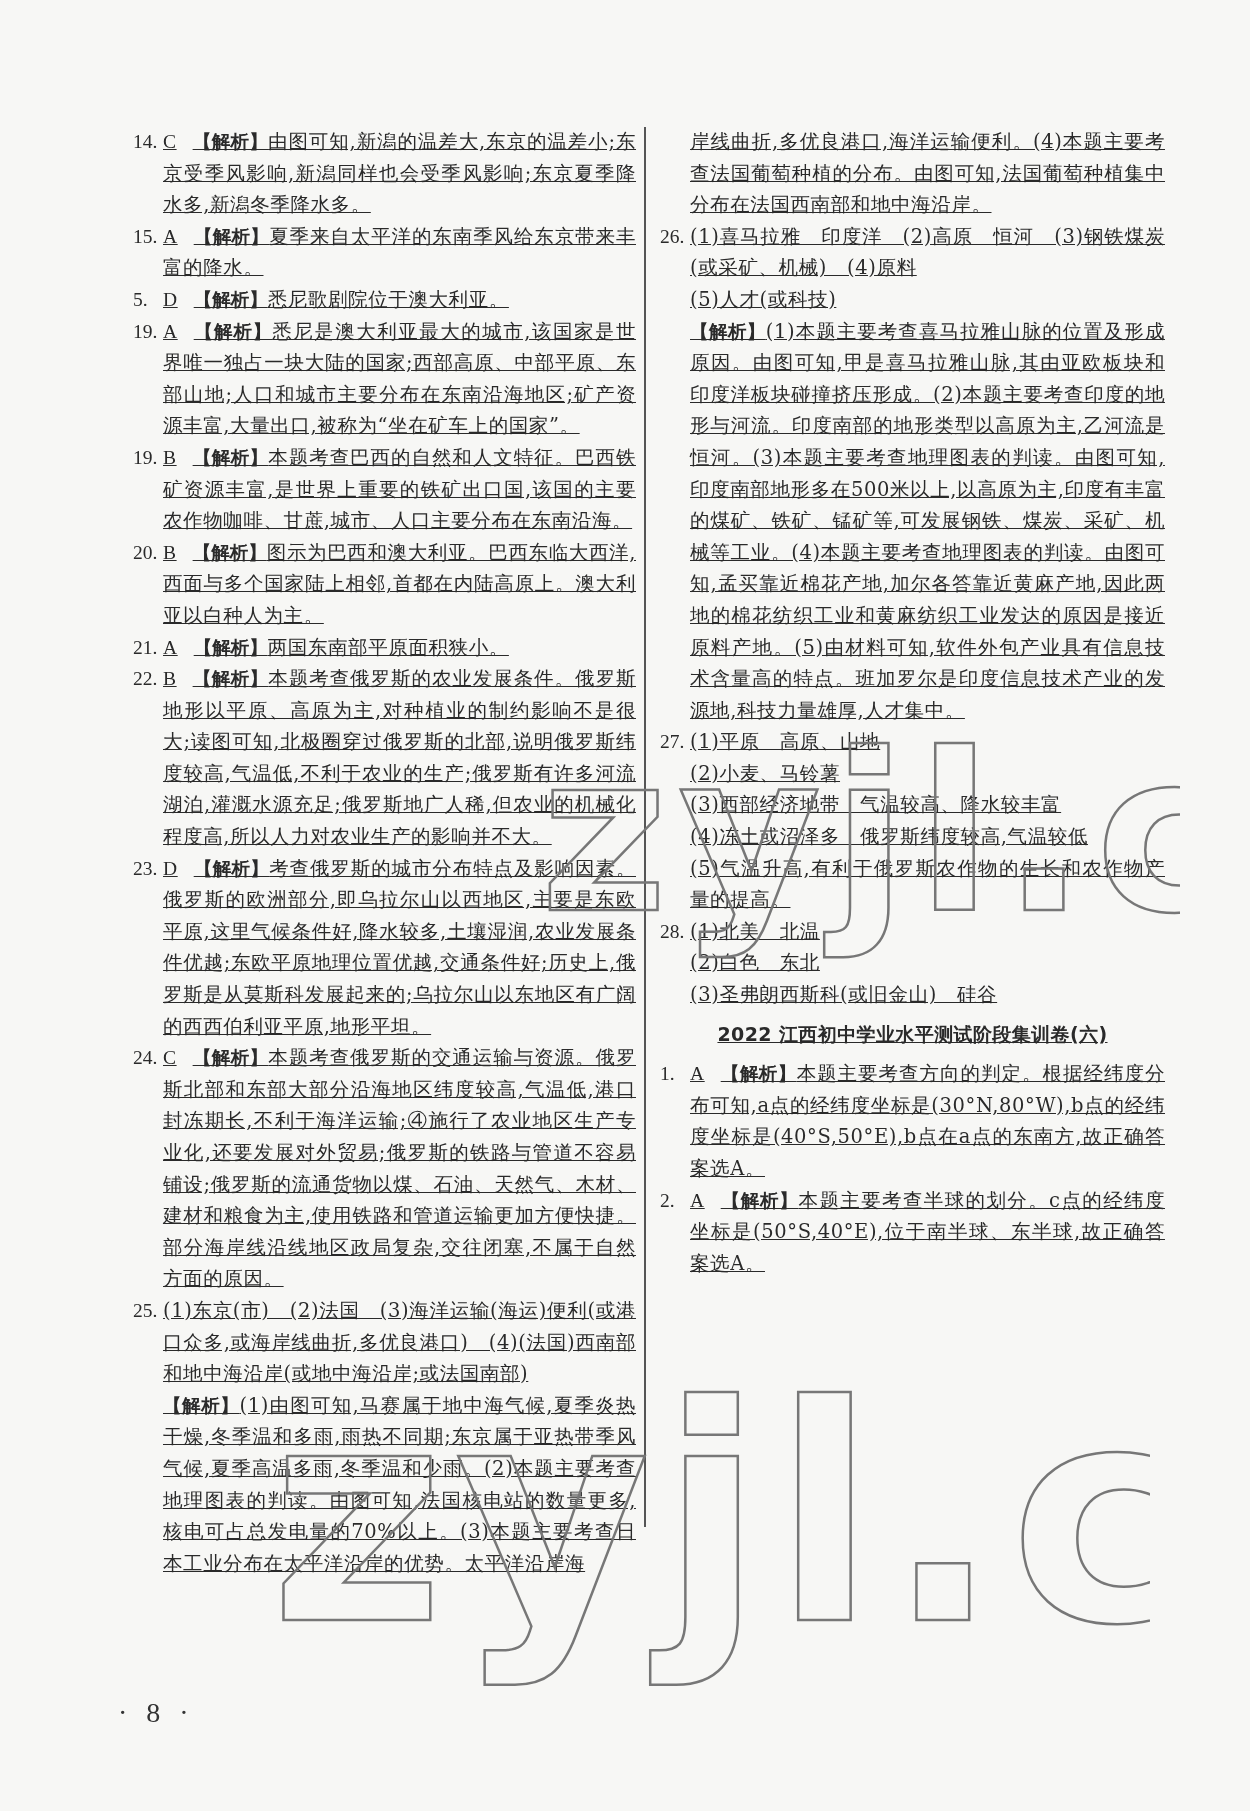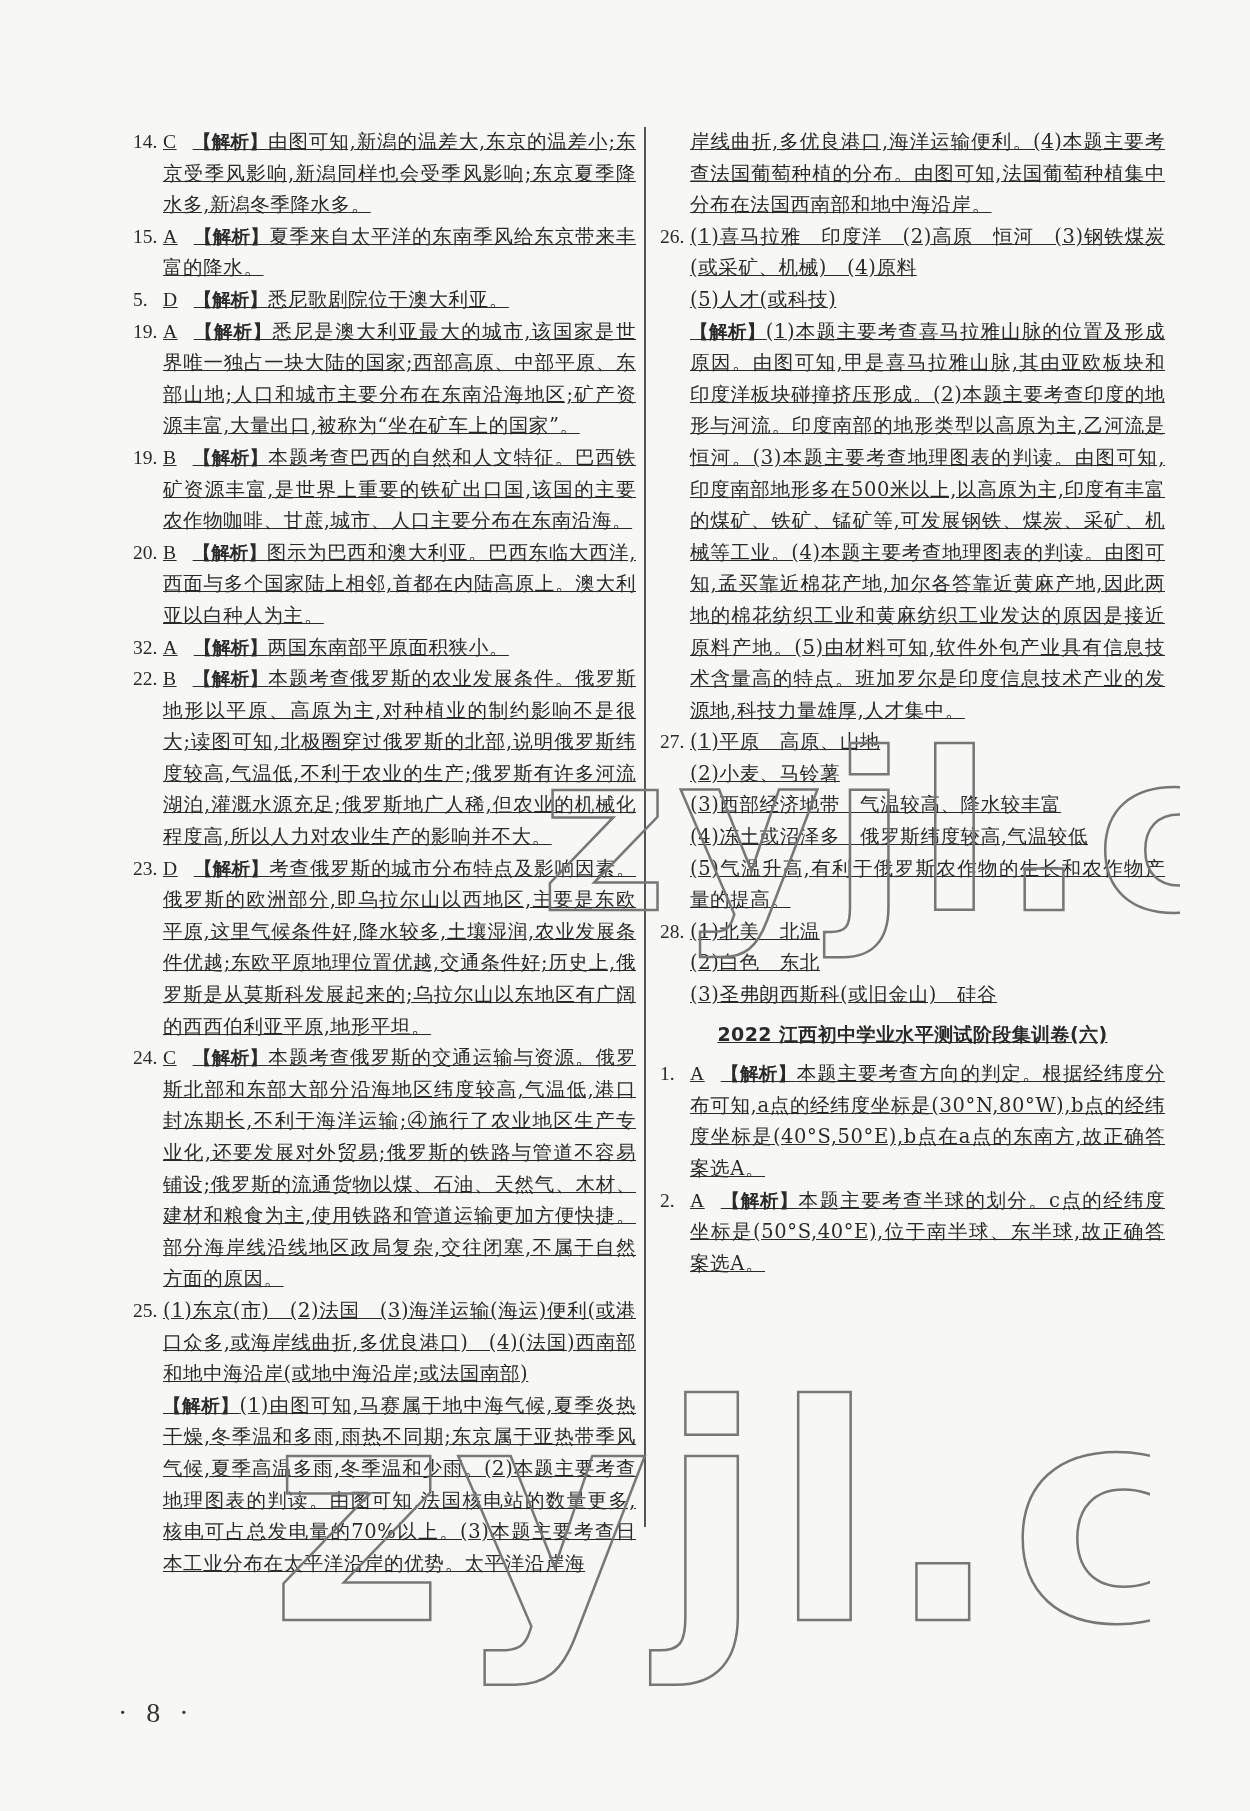--- a/index.html
+++ b/index.html
@@ -50,21 +50,21 @@
 </head>
 <body>
 
 <div class="col left">
   <p class="item"><span class="num">14.</span><span class="ans">C</span><span class="tag">【解析】</span><span>由图可知,新潟的温差大,东京的温差小;东京受季风影响,新潟同样也会受季风影响;东京夏季降水多,新潟冬季降水多。</span></p>
   <p class="item"><span class="num">15.</span><span class="ans">A</span><span class="tag">【解析】</span><span>夏季来自太平洋的东南季风给东京带来丰富的降水。</span></p>
   <p class="item"><span class="num">5.</span><span class="ans">D</span><span class="tag">【解析】</span><span>悉尼歌剧院位于澳大利亚。</span></p>
   <p class="item"><span class="num">19.</span><span class="ans">A</span><span class="tag">【解析】</span><span>悉尼是澳大利亚最大的城市,该国家是世界唯一独占一块大陆的国家;西部高原、中部平原、东部山地;人口和城市主要分布在东南沿海地区;矿产资源丰富,大量出口,被称为“坐在矿车上的国家”。</span></p>
   <p class="item"><span class="num">19.</span><span class="ans">B</span><span class="tag">【解析】</span><span>本题考查巴西的自然和人文特征。巴西铁矿资源丰富,是世界上重要的铁矿出口国,该国的主要农作物咖啡、甘蔗,城市、人口主要分布在东南沿海。</span></p>
   <p class="item"><span class="num">20.</span><span class="ans">B</span><span class="tag">【解析】</span><span>图示为巴西和澳大利亚。巴西东临大西洋,西面与多个国家陆上相邻,首都在内陆高原上。澳大利亚以白种人为主。</span></p>
-  <p class="item"><span class="num">32.</span><span class="ans">A</span><span class="tag">【解析】</span><span>两国东南部平原面积狭小。</span></p>
+  <p class="item"><span class="num">21.</span><span class="ans">A</span><span class="tag">【解析】</span><span>两国东南部平原面积狭小。</span></p>
   <p class="item"><span class="num">22.</span><span class="ans">B</span><span class="tag">【解析】</span><span>本题考查俄罗斯的农业发展条件。俄罗斯地形以平原、高原为主,对种植业的制约影响不是很大;读图可知,北极圈穿过俄罗斯的北部,说明俄罗斯纬度较高,气温低,不利于农业的生产;俄罗斯有许多河流湖泊,灌溉水源充足;俄罗斯地广人稀,但农业的机械化程度高,所以人力对农业生产的影响并不大。</span></p>
   <p class="item"><span class="num">23.</span><span class="ans">D</span><span class="tag">【解析】</span><span>考查俄罗斯的城市分布特点及影响因素。俄罗斯的欧洲部分,即乌拉尔山以西地区,主要是东欧平原,这里气候条件好,降水较多,土壤湿润,农业发展条件优越;东欧平原地理位置优越,交通条件好;历史上,俄罗斯是从莫斯科发展起来的;乌拉尔山以东地区有广阔的西西伯利亚平原,地形平坦。</span></p>
   <p class="item"><span class="num">24.</span><span class="ans">C</span><span class="tag">【解析】</span><span>本题考查俄罗斯的交通运输与资源。俄罗斯北部和东部大部分沿海地区纬度较高,气温低,港口封冻期长,不利于海洋运输;④施行了农业地区生产专业化,还要发展对外贸易;俄罗斯的铁路与管道不容易铺设;俄罗斯的流通货物以煤、石油、天然气、木材、建材和粮食为主,使用铁路和管道运输更加方便快捷。部分海岸线沿线地区政局复杂,交往闭塞,不属于自然方面的原因。</span></p>
   <div class="item">
     <span class="num">25.</span>
     <span class="line">(1)东京(市)　(2)法国　(3)海洋运输(海运)便利(或港口众多,或海岸线曲折,多优良港口)　(4)(法国)西南部和地中海沿岸(或地中海沿岸;或法国南部)</span>
     <span class="line"><span class="tag">【解析】</span><span>(1)由图可知,马赛属于地中海气候,夏季炎热干燥,冬季温和多雨,雨热不同期;东京属于亚热带季风气候,夏季高温多雨,冬季温和少雨。(2)本题主要考查地理图表的判读。由图可知,法国核电站的数量更多,核电可占总发电量的70%以上。(3)本题主要考查日本工业分布在太平洋沿岸的优势。太平洋沿岸海</span></span>
   </div>
 </div>
 

